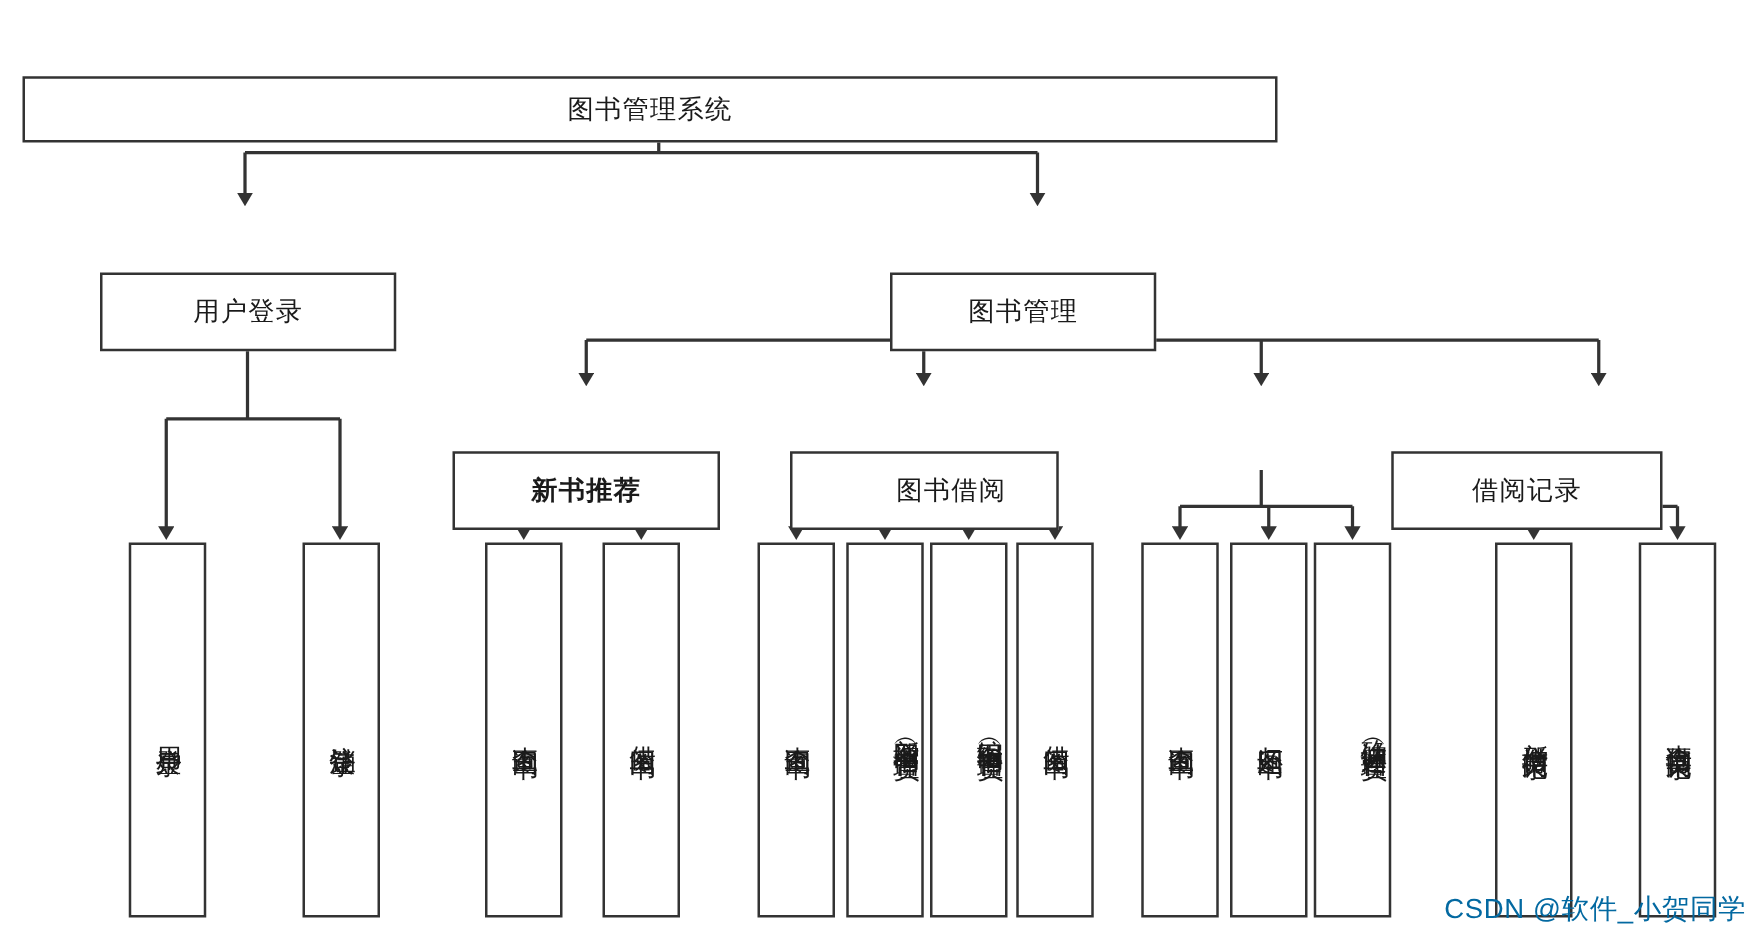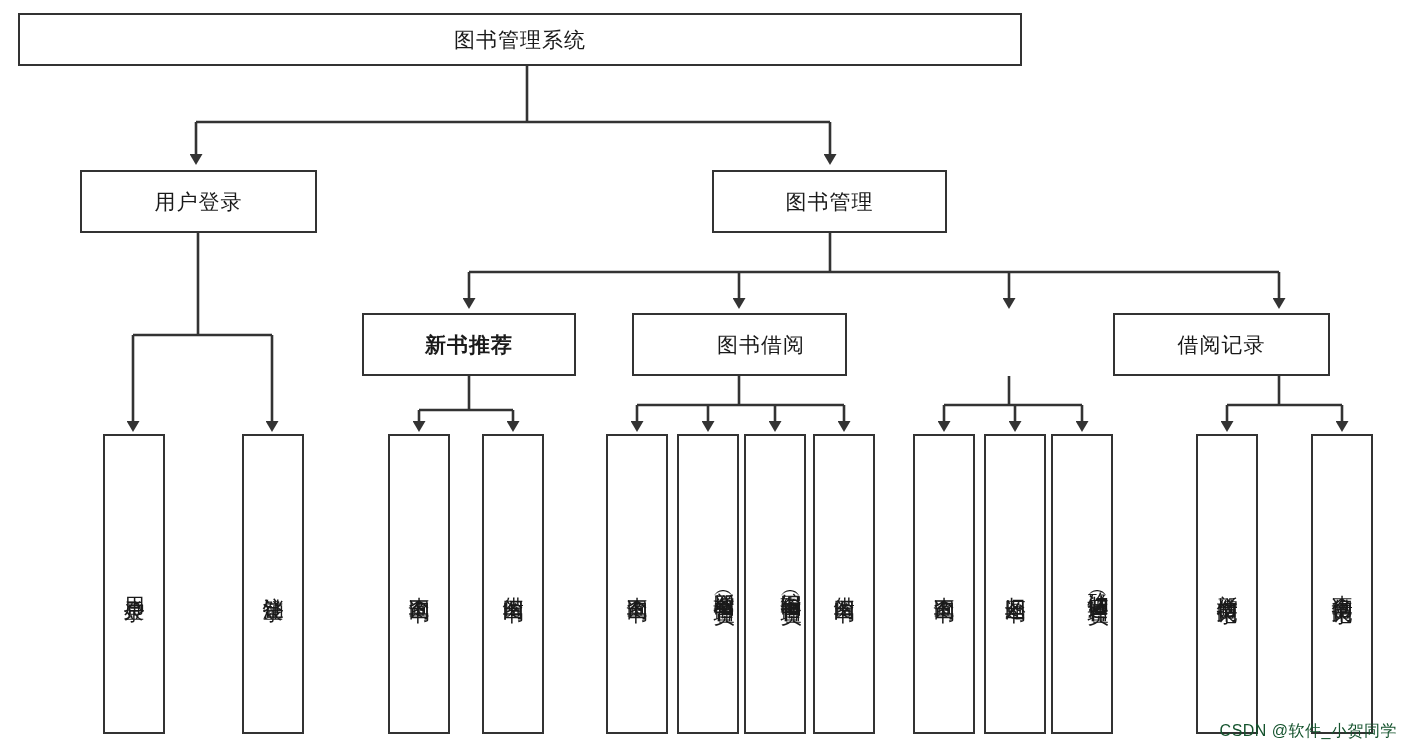--- a/index.html
+++ b/index.html
@@ -32,20 +32,21 @@
     border: 2px solid #333333;
     display: flex;
     align-items: center;
     justify-content: center;
     color: #1a1a1a;
   }
   .node.h {
     font-size: 21px;
     line-height: 1.2;
     letter-spacing: 1px;
+    margin-top: 48px;
   }
   .node.v {
     writing-mode: vertical-rl;
     text-orientation: upright;
     font-size: 21px;
     line-height: 1.25;
     letter-spacing: 2px;
     padding: 6px 0;
     align-items: center;
     justify-content: center;
@@ -57,22 +58,22 @@
   .node.v .vlabel {
     writing-mode: vertical-rl;
     text-orientation: upright;
     display: block;
     white-space: normal;
   }
   .watermark {
     position: absolute;
     right: 8px;
     bottom: 5px;
-    font-size: 16px;
-    color: #14532d;
+    font-size: 22px;
+    color: #0369a1;
     letter-spacing: 0.5px;
     white-space: nowrap;
   }
 </style>
 </head>
 <body>
 
 <div id="canvas">
 
   <svg id="edges" viewBox="0 0 1405 747">
@@ -125,21 +126,21 @@
     </g>
   </svg>
 
   <div class="node h" style="left:18px; top:13px; width:1004px; height:53px;">
     <span>图书管理系统</span>
   </div>
 
   <div class="node h" style="left:80px; top:170px; width:237px; height:63px;">
     <span>用户登录</span>
   </div>
-  <div class="node h" style="left:712px; top:170px; width:235px; height:63px;">
+  <div class="node h" style="left:712px; top:170px; width:213px; height:63px;">
     <span>图书管理</span>
   </div>
 
   <div class="node h" style="left:362px; top:313px; width:214px; height:63px;font-weight:bold;">
     <span>新书推荐</span>
   </div>
   <div class="node h" style="left:632px; top:313px; width:215px; height:63px;padding-left:43px;">
     <span>图书借阅</span>
   </div>
   <div class="node h" style="left:1113px; top:313px; width:217px; height:63px;">

